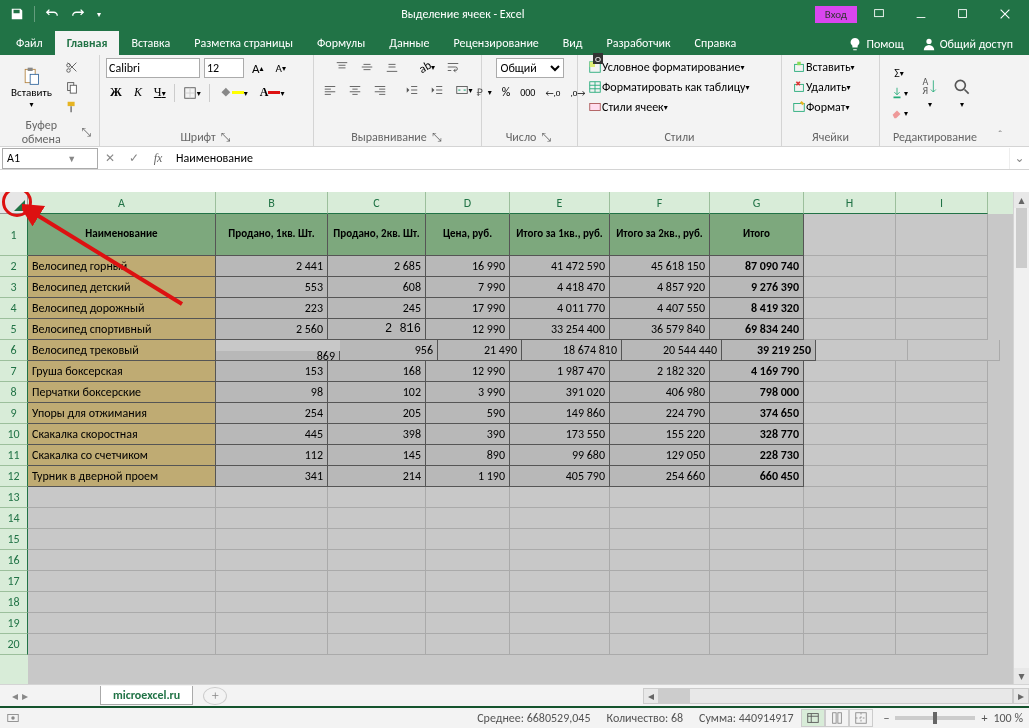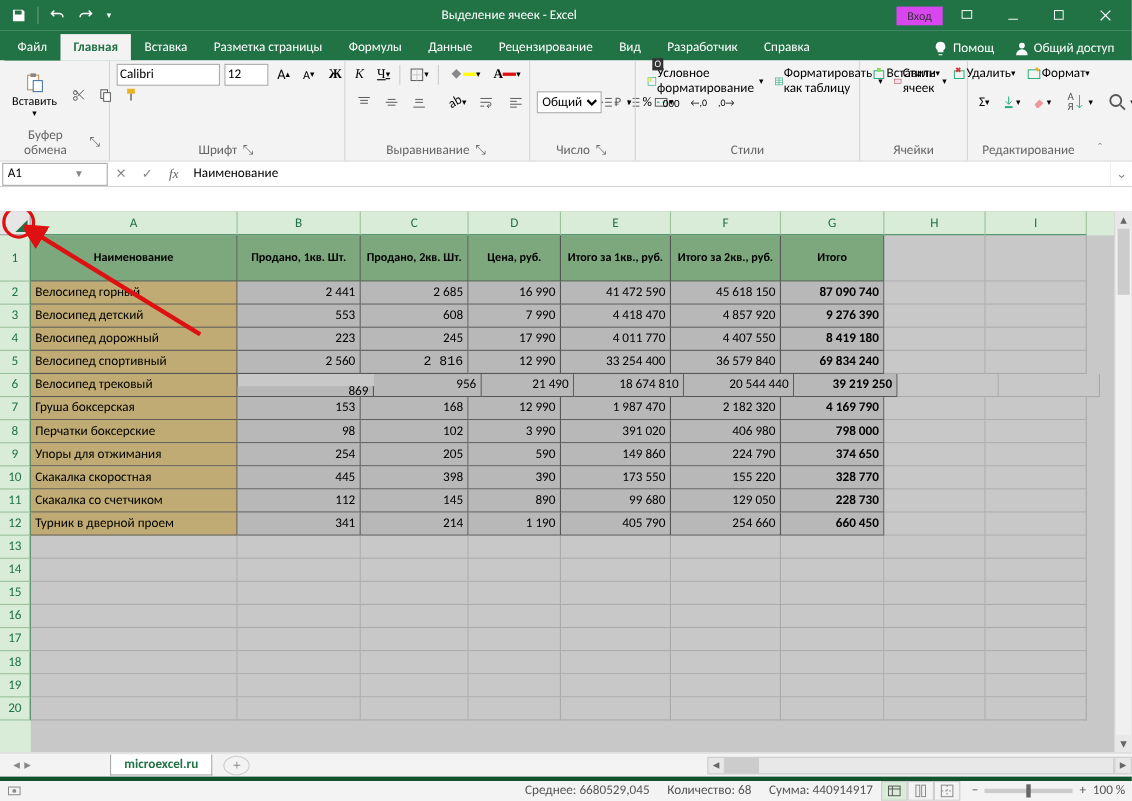--- a/index.html
+++ b/index.html
@@ -20,21 +20,21 @@
 .tab.active { background:#f3f3f3; color:#217346; font-weight:600; }
 .tabs-right { margin-left:auto; display:flex; align-items:center; gap:10px; color:#fff; padding-right:12px; }
 .tabs-right-item { display:flex; align-items:center; gap:4px; cursor:pointer; padding:4px; }
 
 .ribbon { height:92px; background:#f3f3f3; border-bottom:1px solid #d4d4d4; display:flex; }
 .group { border-right:1px solid #d4d4d4; padding:3px 6px 0; display:flex; flex-direction:column; }
 .group-body { flex:1; display:flex; align-items:center; gap:4px; }
 .group-label { text-align:center; font-size:11px; color:#666; padding:2px 0; display:flex; justify-content:center; align-items:center; gap:3px;}
 .dialog-launcher { width:14px;height:14px; display:inline-flex;align-items:center;justify-content:center;cursor:pointer;}
 .rb { display:inline-flex; align-items:center; justify-content:center; cursor:pointer; padding:1px 3px; border:1px solid transparent;}
-.stack { display:flex; flex-direction:row; gap:2px; }
+.stack { display:flex; flex-direction:column; gap:2px; }
 .paste-big { display:flex; flex-direction:column; align-items:center; padding:4px; cursor:pointer; }
 .paste-big span.txt { font-size:11px; }
 select,input.rbn-inp { font-size:12px; border:1px solid #ababab; background:#fff; }
 .font-sel{ width:94px; height:20px; padding:0 2px;}
 .size-sel{ width:40px; height:20px; padding:0 2px;}
 .bold{font-weight:bold;font-family:'Times New Roman';}
 .it{font-style:italic;font-family:'Times New Roman';}
 .und{text-decoration:underline;font-family:'Times New Roman';}
 .color-bar { display:block;height:3px;width:12px; }
 
@@ -68,21 +68,21 @@
 
 .sheettabs{ position:absolute; left:0; right:0; bottom:22px; height:22px; background:#f3f3f3; border-top:1px solid #d4d4d4; display:flex; align-items:center;}
 .nav-arrows{ width:40px; display:flex; gap:4px; justify-content:center; color:#888;}
 .sheettab { border:1px solid #aaa; border-top:none; background:#fff; padding:2px 12px; color:#217346; font-weight:600; font-size:12px; cursor:pointer;}
 .addsheet{ width:24px; height:18px; border:1px solid #ccc; border-radius:50%; display:flex;align-items:center;justify-content:center;color:#888;margin-left:10px;cursor:pointer;}
 .hscroll{ margin-left:auto; width:390px; height:16px; display:flex; align-items:center;}
 .hscroll-track{ flex:1; background:#e8e8e8; height:16px; position:relative; border:1px solid #ccc;}
 .hscroll-thumb{ position:absolute; left:0; top:0; bottom:0; width:30px; background:#ccc;}
 .hscroll-btn{ width:16px;height:16px;background:#e8e8e8;border:1px solid #ccc;display:flex;align-items:center;justify-content:center;color:#666;cursor:pointer;}
 
-.statusbar{ position:absolute; left:0;right:0;bottom:0;height:22px; background:#f3f3f3; border-top:4px solid #14532d; display:flex;align-items:center; font-size:11px; color:#555; padding:0 6px;}
+.statusbar{ position:absolute; left:0;right:0;bottom:0;height:22px; background:#f3f3f3; border-top:2px solid #14532d; display:flex;align-items:center; font-size:11px; color:#555; padding:0 6px;}
 .statusbar .stat{ margin:0 8px;}
 .views{ display:flex; margin-left:auto; gap:0;}
 .view-btn{ width:24px;height:18px;border:1px solid #ccc;display:flex;align-items:center;justify-content:center;cursor:pointer;}
 .view-btn.active{ background:#d8ecd8;}
 .zoom{ display:flex;align-items:center;gap:6px; margin-left:10px;}
 .zoom-track{ width:80px;height:4px;background:#ccc;position:relative;}
 .zoom-thumb{ position:absolute; left:38px; top:-4px; width:4px;height:12px;background:#666;}
 .svg-i{width:14px;height:14px;}
 .svg-20{width:20px;height:20px;}
 .vscroll{ position:absolute; right:0; top:0; bottom:0; width:16px; background:#f0f0f0; border-left:1px solid #d4d4d4;}
@@ -543,21 +543,21 @@
         <div class="cell empty-cell" style="width: 92px;"></div>
         <div class="cell empty-cell" style="width: 92px;"></div>
       </div>
       <div class="cell-row">
         <div class="cell ncell" style="width: 188px;">Велосипед дорожный</div>
         <div class="cell dcell" style="width: 112px;">223</div>
         <div class="cell dcell" style="width: 98px;">245</div>
         <div class="cell dcell" style="width: 84px;">17 990</div>
         <div class="cell dcell" style="width: 100px;">4 011 770</div>
         <div class="cell dcell" style="width: 100px;">4 407 550</div>
-        <div class="cell tcell" style="width: 94px;">8 419 180</div>
+        <div class="cell tcell" style="width: 94px;">8 419 320</div>
         <div class="cell empty-cell" style="width: 92px;"></div>
         <div class="cell empty-cell" style="width: 92px;"></div>
       </div>
       <div class="cell-row">
         <div class="cell ncell" style="width: 188px;">Велосипед спортивный</div>
         <div class="cell dcell" style="width: 112px;">2 560</div>
         <div class="cell dcell" style="width: 98px; font-family: Liberation Mono, monospace;">2 816</div>
         <div class="cell dcell" style="width: 84px;">12 990</div>
         <div class="cell dcell" style="width: 100px;">33 254 400</div>
         <div class="cell dcell" style="width: 100px;">36 579 840</div>

